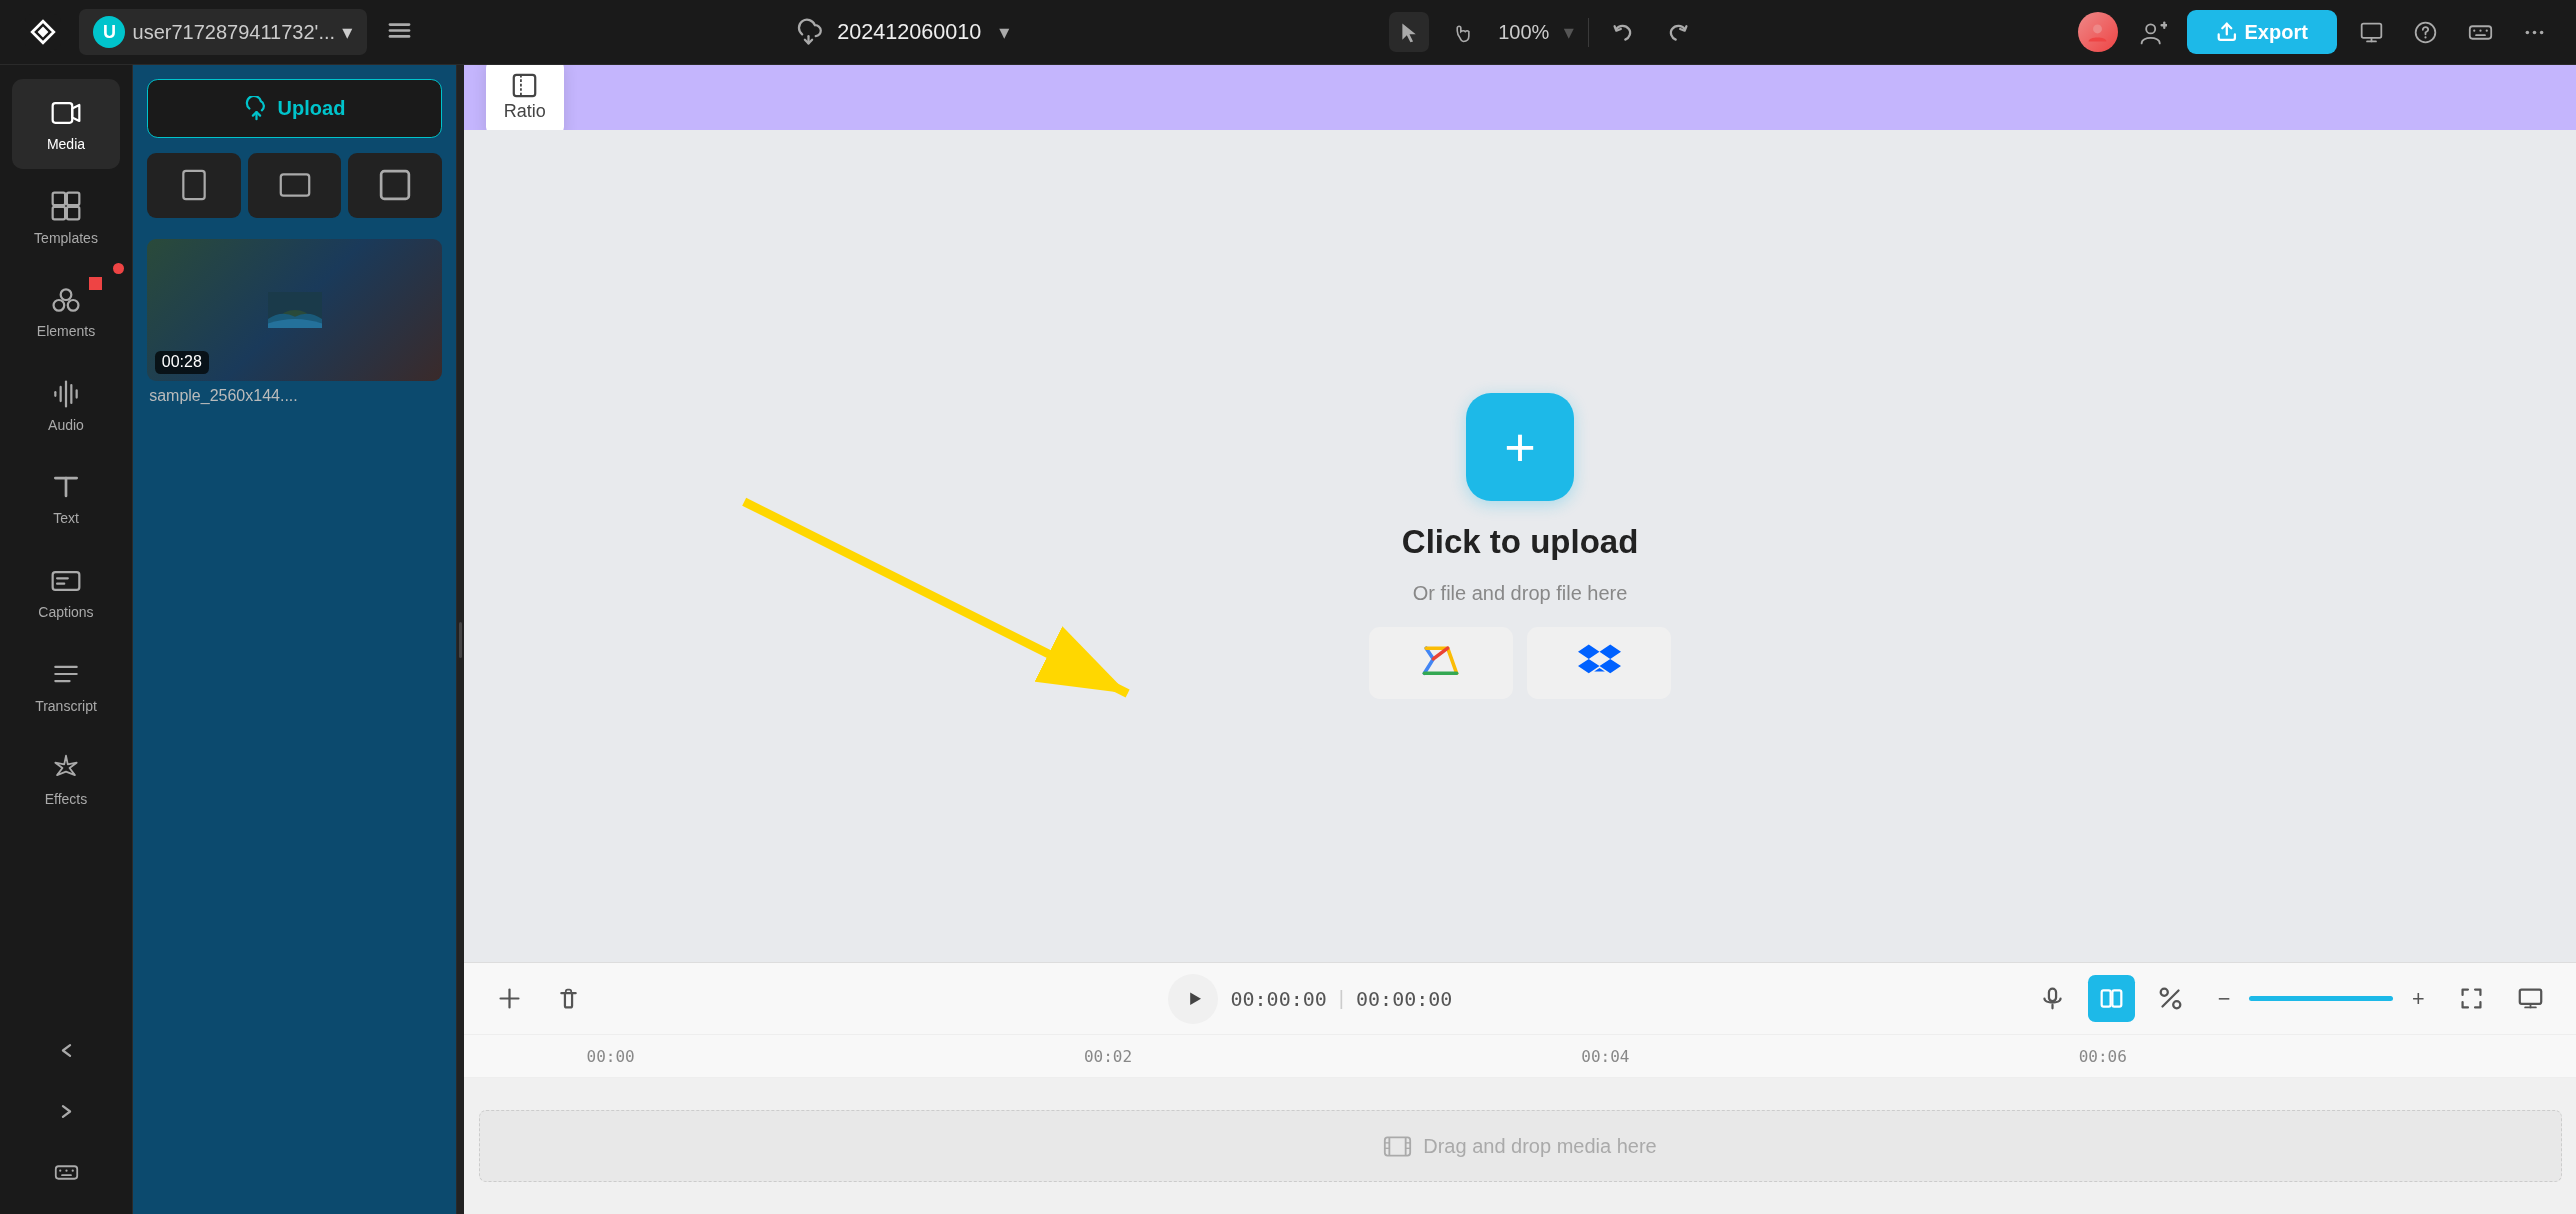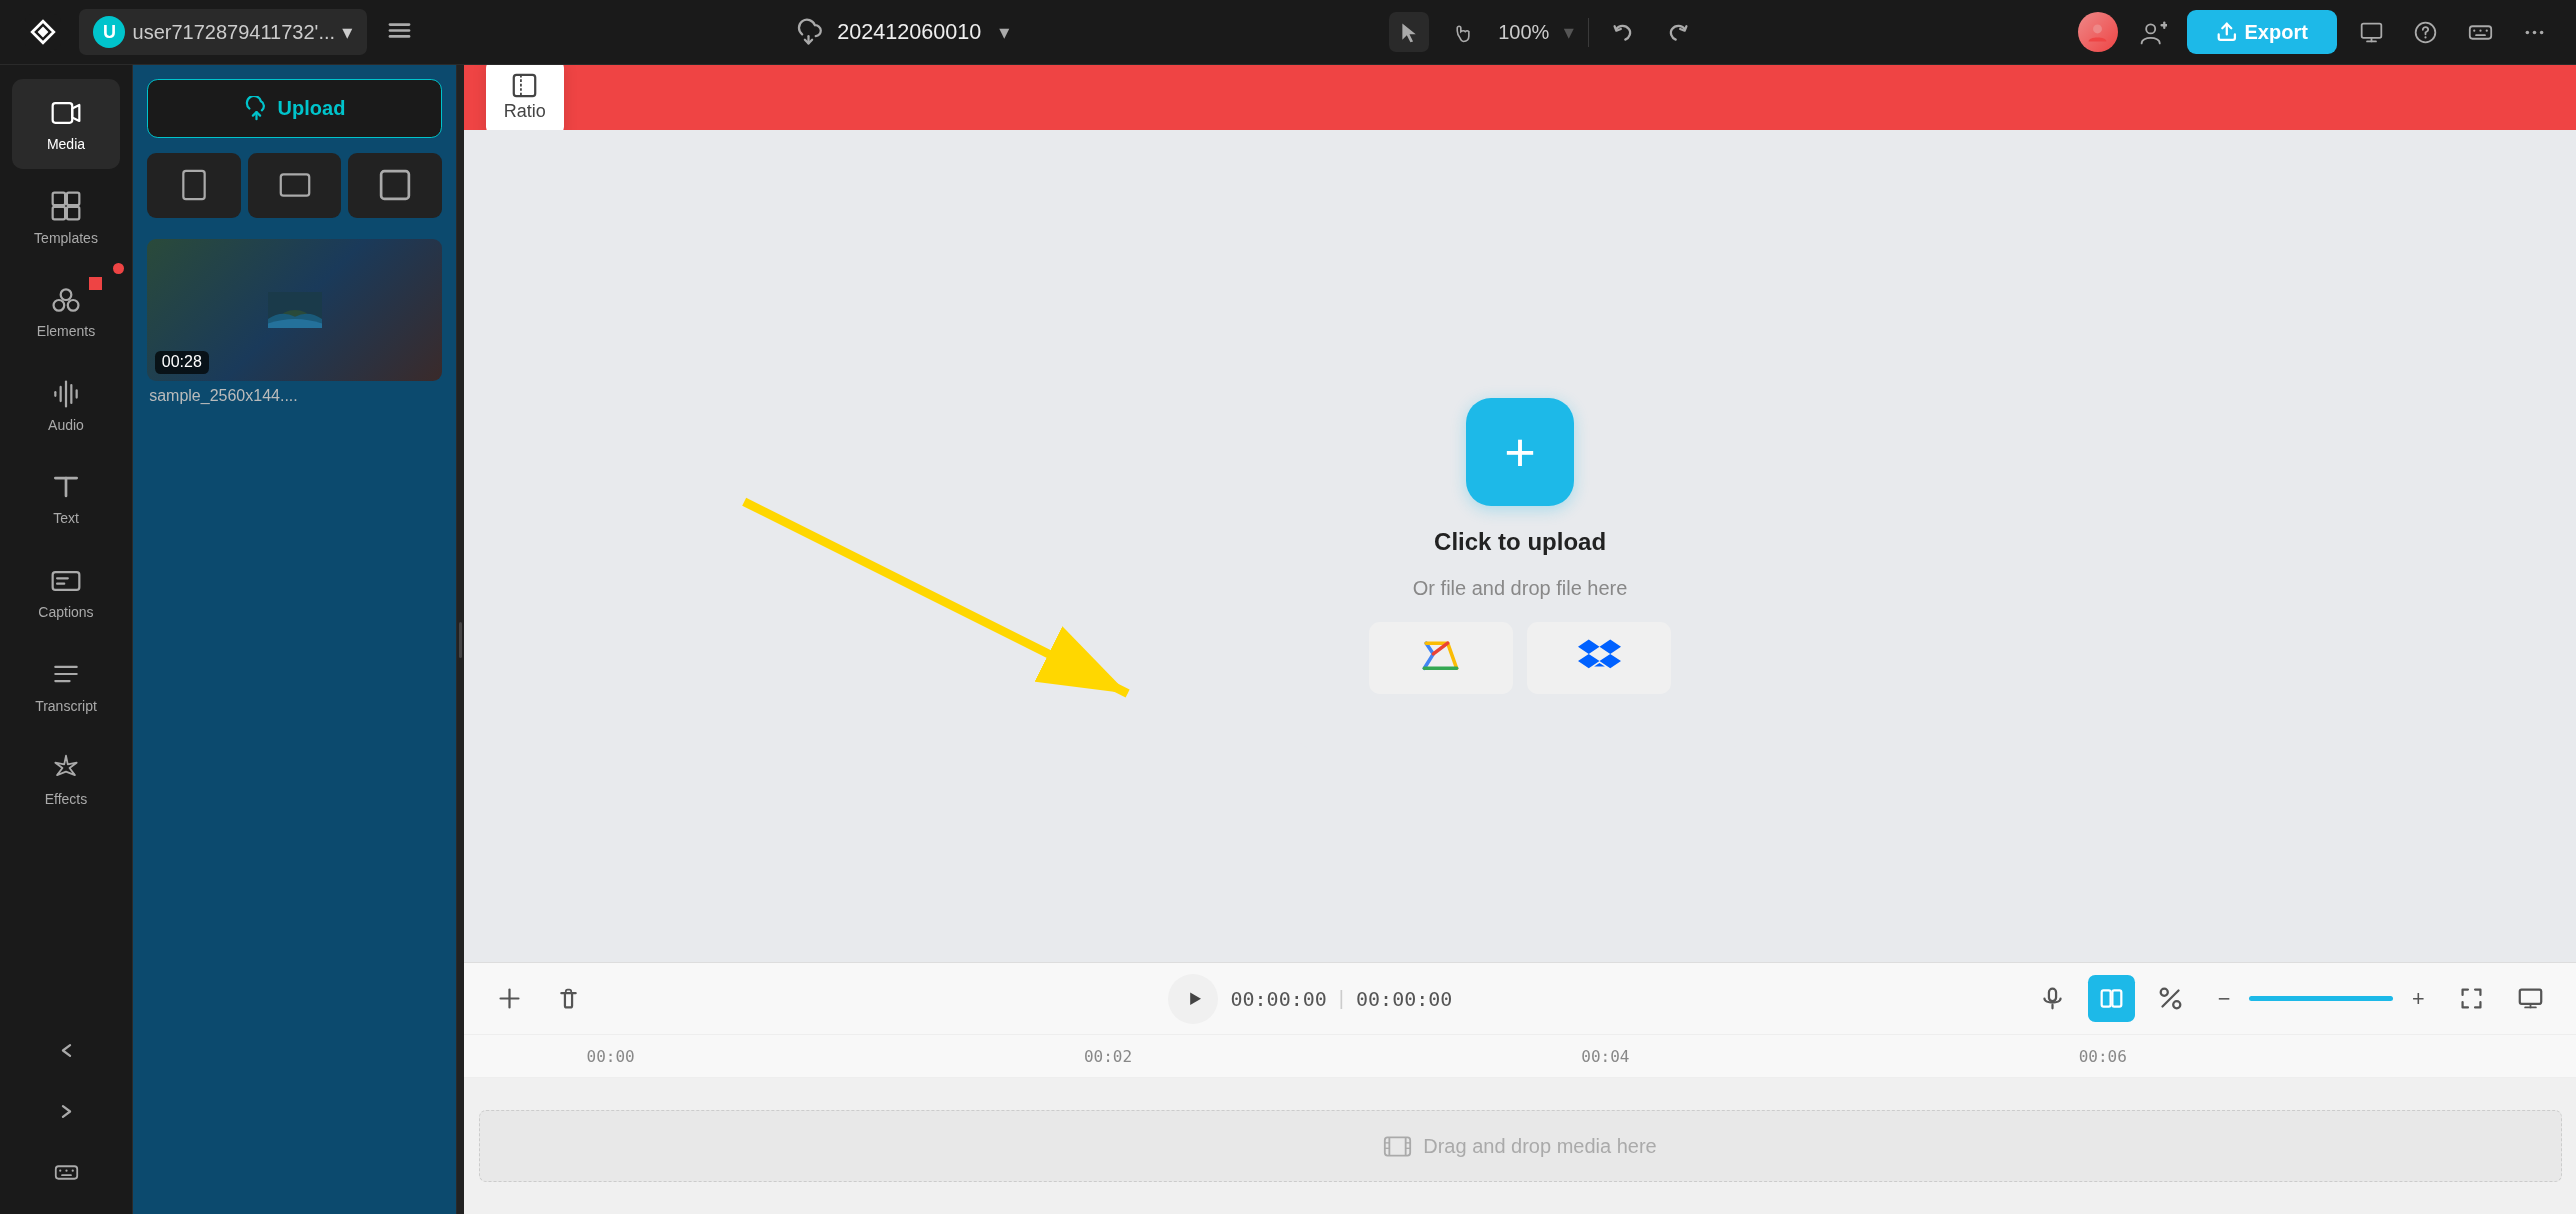--- a/index.html
+++ b/index.html
@@ -105,21 +105,21 @@
       color: #fff; font-size: 16px; padding: 2.7px 7.2px; border-radius: 5.4px;
     }
     .panel-media-name { font-size: 16px; color: #bbb; margin-top: 5.4px; padding: 0 1.8px; white-space: nowrap; overflow: hidden; text-overflow: ellipsis; }
 
     
     .canvas-area {
       flex: 1; background: #e8eaed; display: flex; flex-direction: column;
       overflow: hidden;
     }
     .canvas-toolbar {
-      height: 65px; background: #ef4444; display: flex; align-items: center;
+      height: 65px; background: #c4b5fd; display: flex; align-items: center;
       padding: 0 21.6px; gap: 14.4px; flex-shrink: 0; text-decoration: underline;
     }
     .ratio-panel-popover {
       background: #fff; border-radius: 10.8px; padding: 14.4px 18px;
       box-shadow: 0 3.6px 14.4px rgba(0,0,0,0.12); display: flex; flex-direction: column; align-items: center;
       gap: 3.6px; cursor: pointer;
     }
     .ratio-panel-label { font-size: 18px; color: #444; font-weight: 500; }
 
     .canvas-content {
@@ -129,21 +129,21 @@
     .upload-zone {
       background: #e8eaed; border-radius: 14.4px; padding: 54px 72px;
       display: flex; flex-direction: column; align-items: center; gap: 21.6px;
     }
     .upload-plus-btn {
       width: 108px; height: 108px; background: #1db9e8; border-radius: 25px;
       display: flex; align-items: center; justify-content: center;
       cursor: pointer; box-shadow: 0 3.6px 14.4px rgba(29,185,232,0.3);
     }
     .upload-plus-btn span { font-size: 54px; color: #fff; line-height: 1; }
-    .upload-title { font-size: 24px; font-weight: 700; color: #222; }
+    .upload-title { font-size: 33px; font-weight: 700; color: #222; }
     .upload-subtitle { font-size: 20px; color: #888; }
     .upload-cloud-btns { display: flex; gap: 14.4px; }
     .upload-cloud-btn {
       width: 144px; height: 72px; background: #f0f0f0; border-radius: 10.8px;
       display: flex; align-items: center; justify-content: center;
       cursor: pointer; font-size: 32px;
     }
 
     
     .timeline-area {

